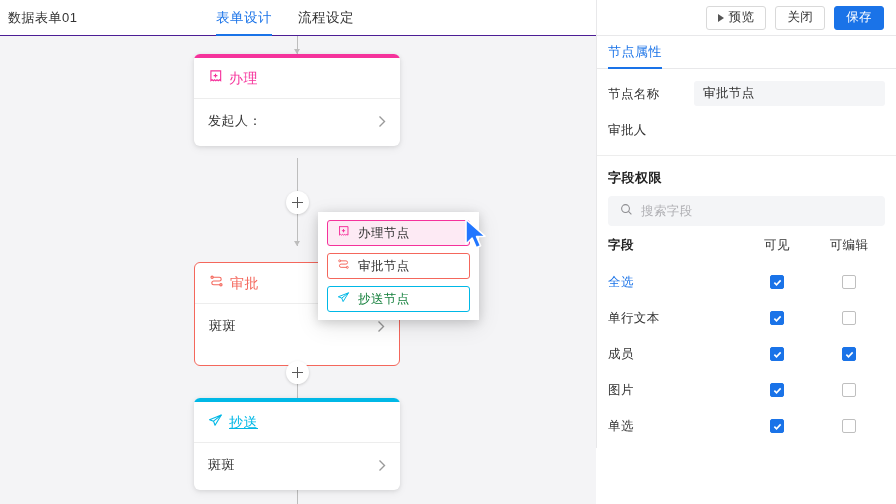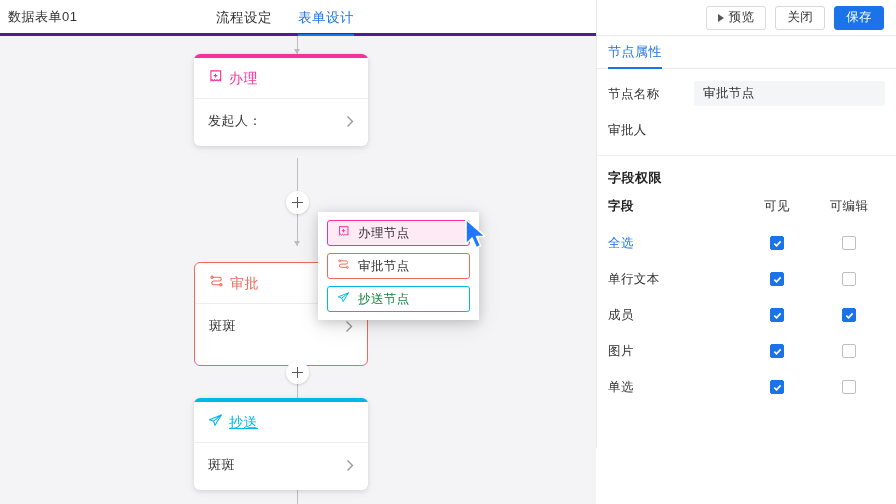--- a/index.html
+++ b/index.html
@@ -13,21 +13,21 @@
   
   .left-pane {
     position: relative;
     width: 596px; height: 504px;
     display: flex; flex-direction: column;
     background: #f4f4f6;
   }
   .topbar {
     height: 36px; min-height: 36px;
     background: #ffffff;
-    border-bottom: 3px solid #4c1d95;
+    border-bottom: 1px solid #4c1d95;
     display: flex; align-items: center;
     position: relative;
   }
   .doc-title {
     position: absolute; left: 8px; top: 50%; transform: translateY(-50%);
     font-size: 13px; color: #333; letter-spacing: .5px;
   }
   .tabs { position: absolute; left: 216px; top: 0; height: 36px; display: flex; gap: 26px; }
   .tab {
     position: relative; height: 36px; display: flex; align-items: center;
@@ -51,21 +51,21 @@
   .conn .arrow {
     position: absolute; left: -3px; bottom: 0;
     width: 0; height: 0;
     border-left: 3.5px solid transparent;
     border-right: 3.5px solid transparent;
     border-top: 5px solid #bdbdbd;
   }
 
   
   .node {
-    position: absolute; left: 194px; width: 174px;
+    position: absolute; left: 194px; width: 206px;
     background: #ffffff; border-radius: 6px;
     box-shadow: 0 1px 4px rgba(0,0,0,.10), 0 3px 10px rgba(0,0,0,.05);
     overflow: hidden;
   }
   .node .node-top { height: 4px; width: 100%; }
   .node.selected { box-shadow: none; border-radius: 6px; overflow: visible; background: #fff; }
   .node-head {
     display: flex; align-items: center; gap: 6px;
     padding: 11px 14px 10px 14px;
     border-bottom: 1px solid #ededed;
@@ -207,25 +207,25 @@
 </head>
 <body>
 
 <div class="app">
 
   <div class="left-pane">
 
     <div class="topbar">
       <div class="doc-title">数据表单01</div>
       <div class="tabs">
+        <div class="tab active">
+          <span>表单设计</span>
+        </div>
         <div class="tab">
           <span>流程设定</span>
-        </div>
-        <div class="tab active">
-          <span>表单设计</span>
         </div>
       </div>
     </div>
 
     <div class="canvas">
 
       <div class="conn" style="top:0; height:18px;">
         <div class="arrow"></div>
       </div>
       <div class="conn" style="top:122px; height:88px;">
@@ -371,20 +371,31 @@
       </div>
       <div class="form-row">
         <div class="form-label">审批人</div>
       </div>
     </div>
 
     <div class="divider"></div>
 
     <div class="perm-title">字段权限</div>
 
+    <div class="search-wrap">
+      <div class="search-box">
+        <span>
+          <svg width="13" height="13" viewBox="0 0 16 16" fill="none" stroke="#8c8c90" stroke-width="1.3">
+            <circle cx="6.8" cy="6.8" r="4.8"></circle>
+              <path d="M10.4 10.4L14 14"></path>
+          </svg>
+        </span>
+        <span class="search-txt">搜索字段</span>
+      </div>
+    </div>
 
     <div class="perm-table">
       <div class="perm-head">
         <div class="pcol-name bold">字段</div>
         <div class="pcol-c">可见</div>
         <div class="pcol-c">可编辑</div>
       </div>
 
       <div class="perm-row">
         <div class="pcol-name link">全选</div>

